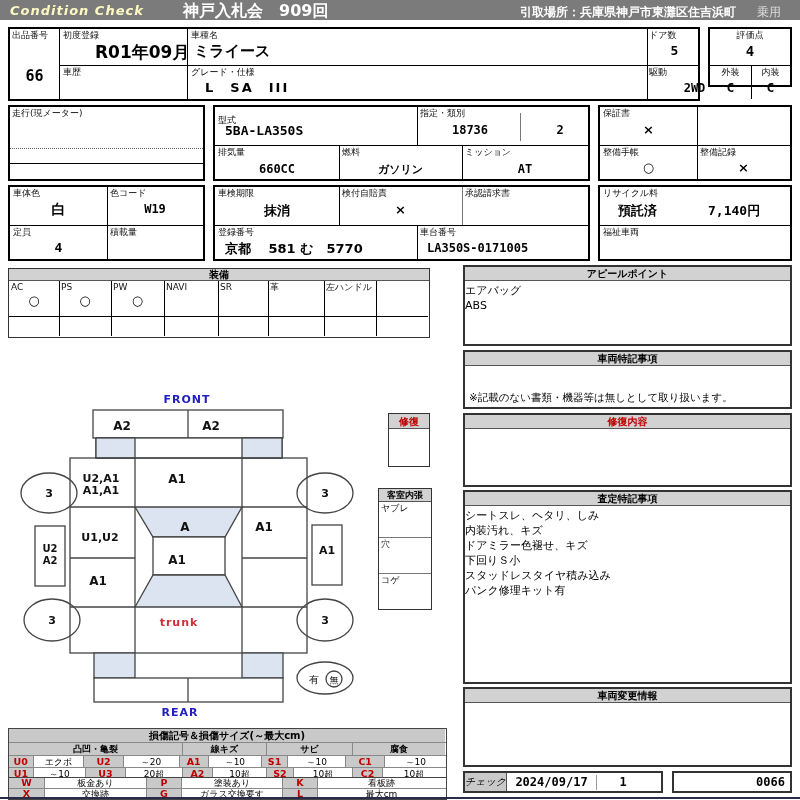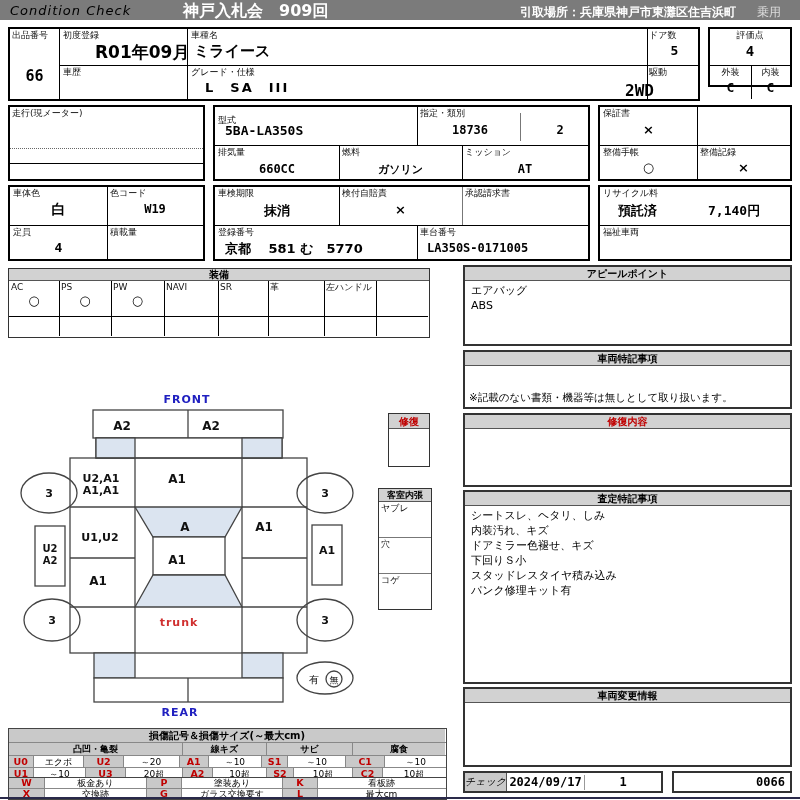--- a/index.html
+++ b/index.html
@@ -7,37 +7,37 @@
 .a{position:absolute}
 .bx{position:absolute;border:2px solid #000;background:#fff}
 .ln{position:absolute;background:#000}
 .lnl{position:absolute;background:#777}
 .lbl{position:absolute;font-size:9px;color:#111;white-space:nowrap;line-height:10px}
 .vv{position:absolute;font-weight:bold;white-space:nowrap}
 .mono{font-family:"DejaVu Sans Mono","Liberation Mono",monospace}
 .ctr{text-align:center}
 .panel{position:absolute;border:2px solid #333;background:#fff}
 .ph{height:14px;background:#d2d2d2;border-bottom:1px solid #555;text-align:center;font-size:10px;font-weight:bold;line-height:14px}
-.pline{font-size:11px;line-height:15px;padding-left:6px;white-space:nowrap}
+.pline{font-size:11px;line-height:15px;white-space:nowrap}
 .sbox{position:absolute;border:1.5px solid #333;background:#fff}
 .sh{background:#d2d2d2;border-bottom:1px solid #555;text-align:center;font-weight:bold}
 .lt{position:absolute;border:1.5px solid #444;background:#fff}
 .tr{display:flex;border-top:1px solid #888}
 .tr:first-child{border-top:none}
 .c{border-left:1px solid #888;display:flex;align-items:center;justify-content:center;font-size:9px;line-height:10px;overflow:hidden}
 .c:first-child{border-left:none}
 .gray{background:#c9c9c9}
 .code{background:#c9c9c9;color:#c00000;font-weight:bold;font-size:9.5px}
 svg{font-family:inherit}
 </style>
 </head>
 <body>
 
 <div class="a" style="left:0;top:0;width:800px;height:22px;background:#7b7b7b;border-bottom:2px solid #fff">
-  <span class="a" style="left:10px;top:3px;color:#000000;font-weight:normal;font-style:italic;font-size:13px;letter-spacing:1px">Condition  Check</span>
+  <span class="a" style="left:10px;top:3px;color:#fef9c3;font-weight:bold;font-style:italic;font-size:13px;letter-spacing:1px">Condition  Check</span>
   <span class="a" style="left:183px;top:1px;color:#fff;font-weight:bold;font-size:16px">神戸入札会　909回</span>
   <span class="a" style="left:520px;top:4px;color:#fff;font-weight:bold;font-size:12px">引取場所：兵庫県神戸市東灘区住吉浜町</span>
   <span class="a" style="left:757px;top:4px;color:#ddd;font-size:12px">乗用</span>
 </div>
 
 <div class="bx" style="left:8px;top:27px;width:692px;height:74px">
   <i class="ln" style="left:49px;top:0;width:1px;height:70px"></i>
   <i class="ln" style="left:177px;top:0;width:1px;height:70px"></i>
   <i class="ln" style="left:637px;top:0;width:1px;height:70px"></i>
   <i class="ln" style="left:49px;top:36px;width:639px;height:1px"></i>
@@ -46,21 +46,21 @@
   <span class="lbl" style="left:53px;top:1px">初度登録</span>
   <span class="vv" style="left:85px;top:12px;font-size:17px">R01年09月</span>
   <span class="lbl" style="left:181px;top:1px">車種名</span>
   <span class="vv" style="left:184px;top:13px;font-size:15px">ミライース</span>
   <span class="lbl" style="left:639px;top:1px">ドア数</span>
   <span class="vv mono ctr" style="left:637px;top:14px;width:55px;font-size:13px">5</span>
   <span class="lbl" style="left:53px;top:38px">車歴</span>
   <span class="lbl" style="left:181px;top:38px">グレード・仕様</span>
   <span class="vv" style="left:195px;top:50px;font-size:13px;letter-spacing:2px">L　SA　III</span>
   <span class="lbl" style="left:639px;top:38px">駆動</span>
-  <span class="vv mono ctr" style="left:602px;top:52px;width:55px;font-size:16px">2WD</span>
+  <span class="vv mono ctr" style="left:657px;top:52px;width:55px;font-size:12px">2WD</span>
 </div>
 
 <div class="bx" style="left:708px;top:27px;width:84px;height:60px">
   <i class="ln" style="left:0;top:36px;width:80px;height:1px"></i>
   <i class="ln" style="left:41px;top:36px;width:1px;height:34px"></i>
   <span class="lbl ctr" style="left:0;top:1px;width:80px">評価点</span>
   <span class="vv mono ctr" style="left:0;top:14px;width:80px;font-size:14px">4</span>
   <span class="lbl ctr" style="left:0;top:38px;width:41px">外装</span>
   <span class="vv mono ctr" style="left:0;top:51px;width:41px;font-size:13px">C</span>
   <span class="lbl ctr" style="left:41px;top:38px;width:39px">内装</span>
@@ -261,21 +261,21 @@
   <div class="pline">スタッドレスタイヤ積み込み</div>
   <div class="pline">パンク修理キット有</div>
 </div>
 
 <div class="panel" style="left:463px;top:687px;width:329px;height:80px">
   <div class="ph">車両変更情報</div>
 </div>
 
 <div class="panel" style="left:463px;top:771px;width:200px;height:22px">
   <span class="a" style="left:0;top:0;width:42px;height:18px;background:#c9c9c9;border-right:1px solid #555;font-size:10px;line-height:18px;text-align:center;font-style:italic">チェック</span>
-  <span class="a vv mono ctr" style="left:42px;top:2px;width:78px;font-size:12px;border-right:1px solid #999;height:15px">2024/09/17</span>
+  <span class="a vv mono ctr" style="left:42px;top:2px;width:90px;font-size:12px;border-right:1px solid #999;height:15px">2024/09/17</span>
   <span class="a vv mono ctr" style="left:120px;top:2px;width:76px;font-size:12px">1</span>
 </div>
 <div class="panel" style="left:672px;top:771px;width:120px;height:22px">
   <span class="a vv mono" style="right:5px;top:2px;font-size:12px">0066</span>
 </div>
 
 <div class="lt" style="left:8px;top:728px;width:439px">
   <div class="tr">
     <div class="c gray" style="width:436px;height:13px;font-size:10px;font-weight:bold">損傷記号＆損傷サイズ(～最大cm)</div>
   </div>

